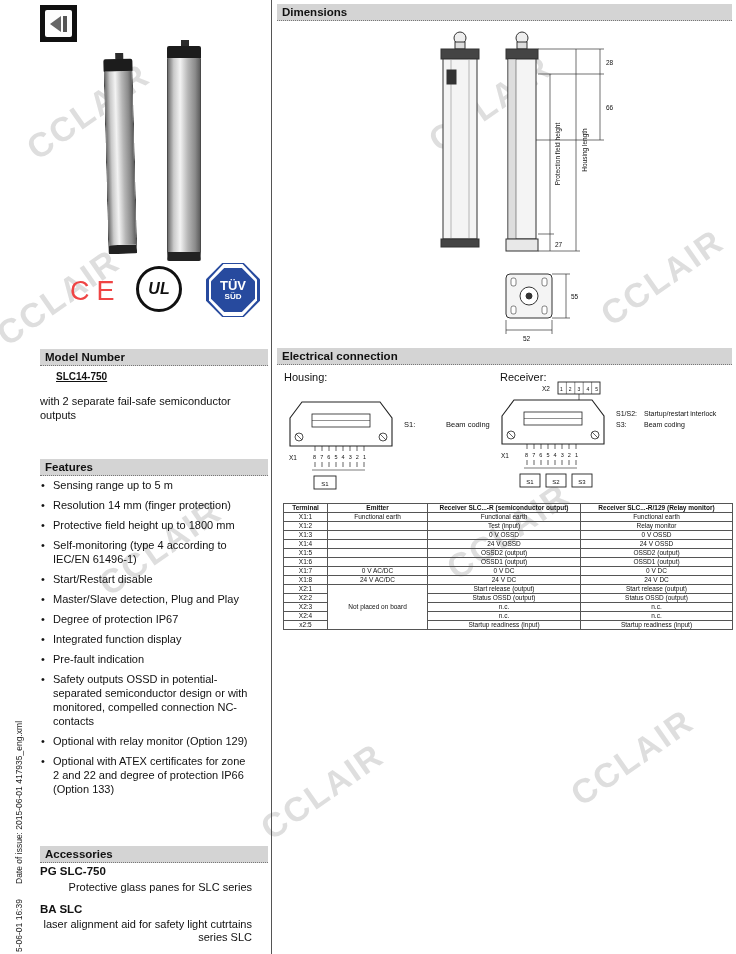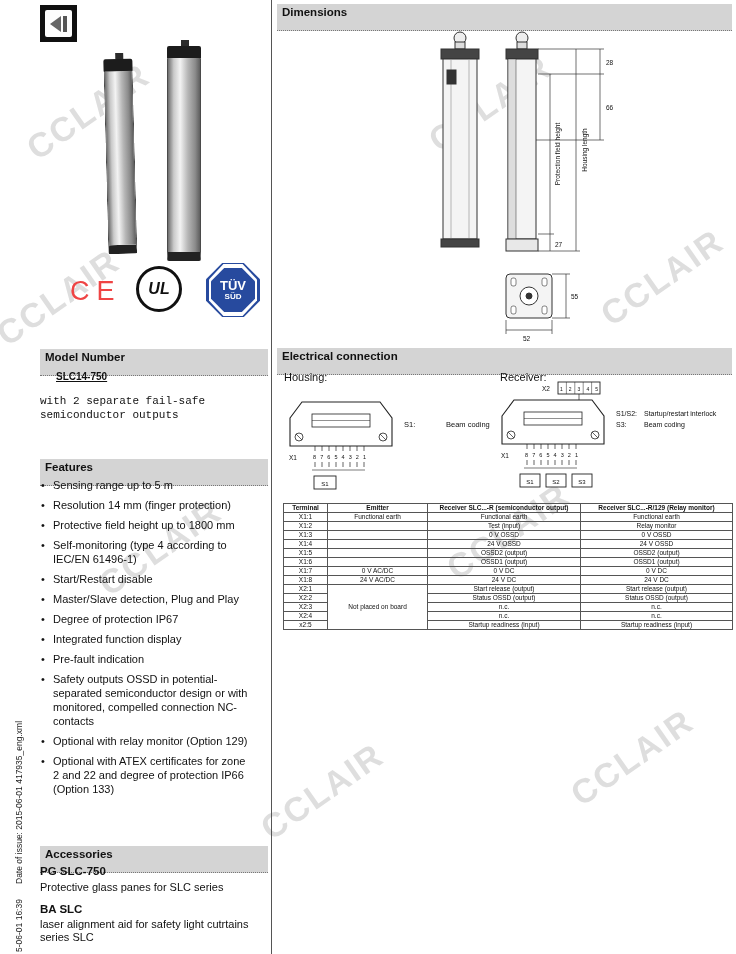--- a/index.html
+++ b/index.html
@@ -14,21 +14,21 @@
     font-size: 34px; font-weight: bold; letter-spacing: 2px;
     color: rgba(145,145,145,0.30); white-space: nowrap; pointer-events: none;
   }
   .rot {
     position: absolute; transform: rotate(-90deg); transform-origin: 0 0;
     white-space: nowrap; font-size: 8.5px; color: #222;
   }
   
   .hdr {
     position: absolute; background: #d4d4d4; font-weight: bold; font-size: 11.5px;
-    line-height: 15px; height: 27px; padding: 1px 5px;
+    line-height: 15px; height: 17px; padding: 1px 5px;
     border-bottom: 1px dotted #777;
   }
   .left-bar { left: 40px; width: 228px; }
   .right-bar { left: 277px; width: 455px; }
   .vdivider { position: absolute; left: 271px; top: 0; width: 1px; height: 954px; background: #555; }
 
   
   .logo { position:absolute; left:40px; top:5px; width:37px; height:37px; background:#101010;
           display:flex; align-items:center; justify-content:center; }
   .logo-inner { width:27px; height:27px; background:#fdfdfd; border-radius:2px;
@@ -58,26 +58,26 @@
   .tuv { position:absolute; left:206px; top:263px; width:54px; height:54px; background:#274a9e;
     display:flex; align-items:center; justify-content:center; }
   .tuv-mid { width:48px; height:52px; background:#fff; display:flex; align-items:center; justify-content:center; }
   .tuv-in { width:44px; height:44px; background:#274a9e; color:#fff; display:flex; flex-direction:column;
     align-items:center; justify-content:center; line-height:1; }
   .tuv-in .t1 { font-size:13px; font-weight:bold; }
   .tuv-in .t2 { font-size:8px; font-weight:bold; margin-top:1px; }
 
   
   .model-name { position:absolute; left:56px; top:371px; font-size:10px; font-weight:bold;text-decoration:underline; }
-  .model-desc { position:absolute; left:40px; top:394px; width:212px; font-size:11px; line-height:14px;font-family:Liberation Mono, monospace; }
+  .model-desc { position:absolute; left:40px; top:394px; width:212px; font-size:11px; line-height:14px; }
   .features { position:absolute; left:40px; top:478px; width:214px; list-style:none; font-size:11px; line-height:14px; }
   .features li { position:relative; padding-left:13px; margin-bottom:6px; }
   .features li::before { content:"•"; position:absolute; left:1px; top:0; }
   .acc-name { position:absolute; left:40px; font-size:11.5px; font-weight:bold; }
-  .acc-desc { position:absolute; left:40px; width:212px; font-size:11px; line-height:13px; }
+  .acc-desc { position:absolute; left:40px; width:212px; font-size:11px; line-height:13px;text-align:right; }
 
   
   .io-label { position:absolute; font-size:11px; }
   .conn-svg, .dim-svg { position:absolute; }
   .note { position:absolute; font-size:7.5px; display:flex; gap:24px; white-space:nowrap; }
   .note .lab { min-width:18px; }
   .notes-col { position:absolute; font-size:7px; }
   .note-row { display:flex; gap:4px; margin-bottom:4px; white-space:nowrap; }
   .note-row .lab { min-width:24px; }
 

